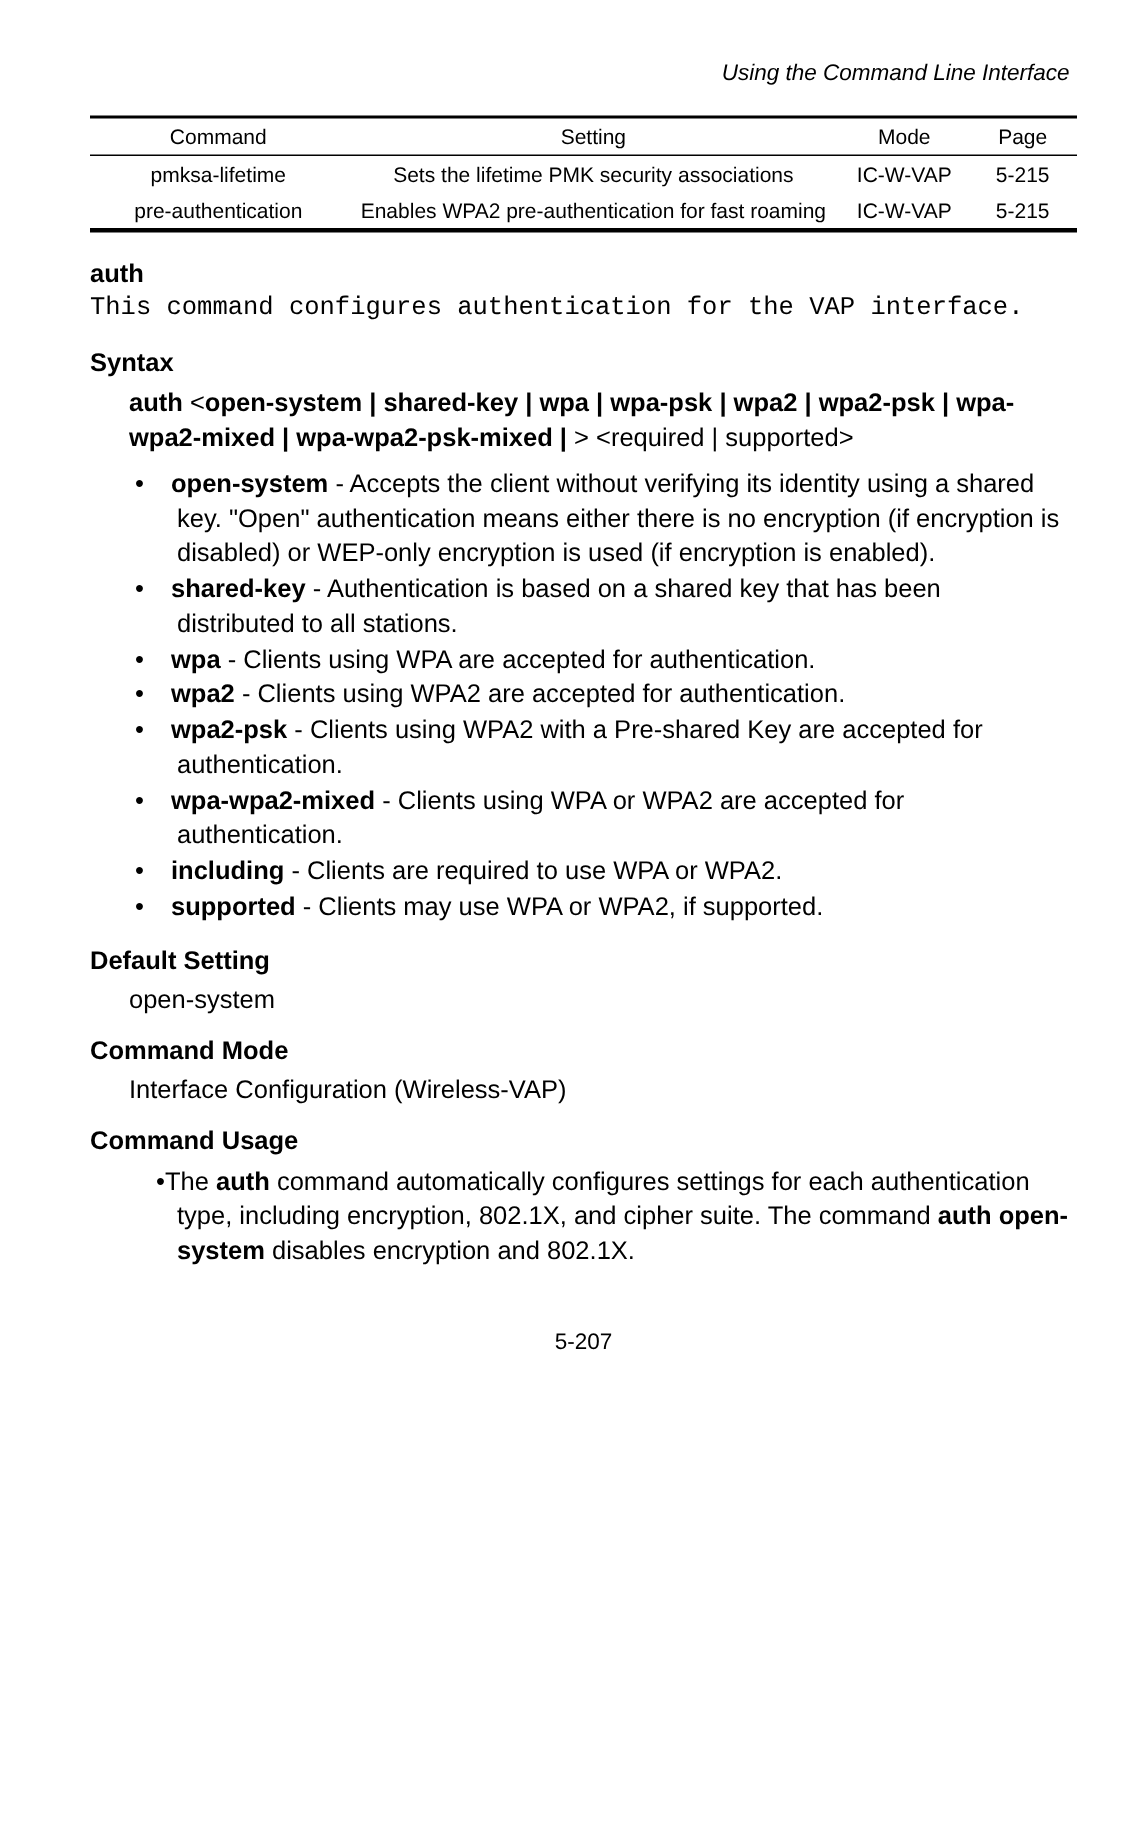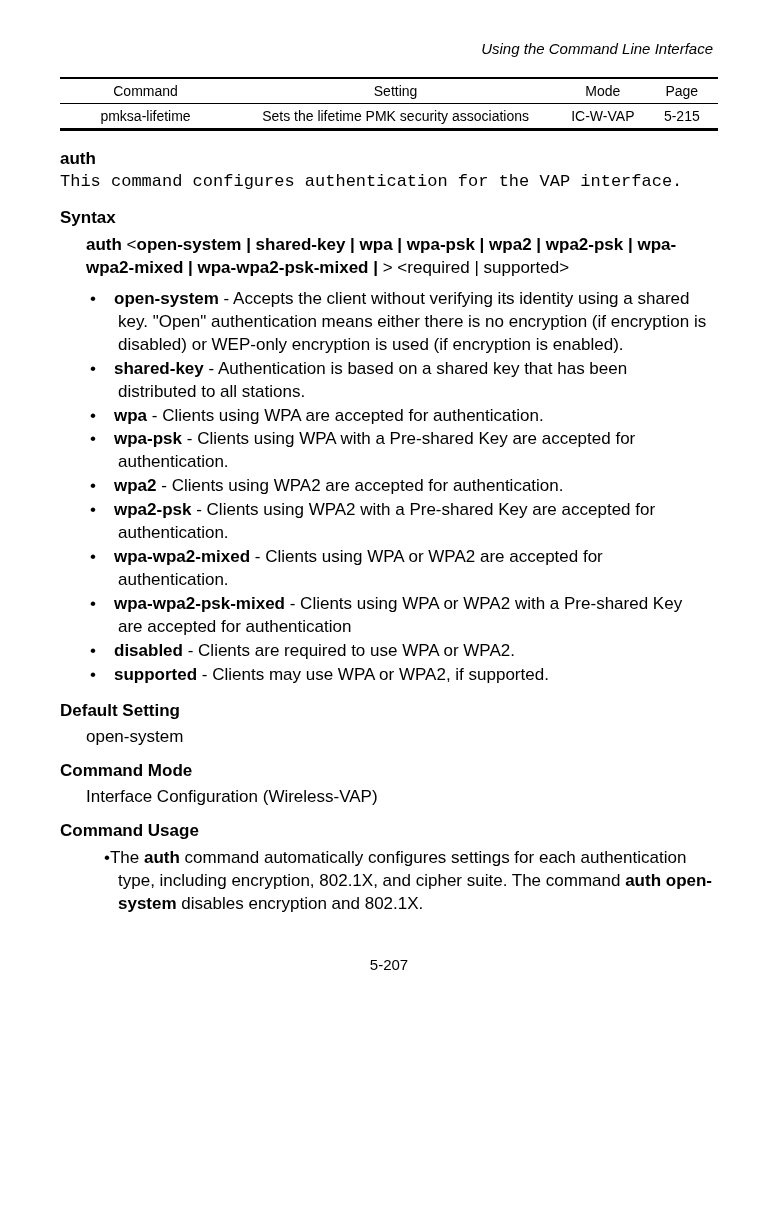--- a/index.html
+++ b/index.html
@@ -126,44 +126,48 @@
   </table>
   <div class="table-rule-thin"></div>
   <table>
     <tbody>
       <tr>
         <td class="col-command">pmksa-lifetime</td>
         <td class="col-function">Sets the lifetime PMK security associations</td>
         <td class="col-mode">IC-W-VAP</td>
         <td class="col-page">5-215</td>
       </tr>
+      <tr>
+        <td class="col-command">pre-authentication</td>
+        <td class="col-function">Enables WPA2 pre-authentication for fast roaming</td>
+        <td class="col-mode">IC-W-VAP</td>
+        <td class="col-page">5-215</td>
+      </tr>
     </tbody>
   </table>
   <div class="table-rule-bottom"></div>
 </div>
 
 <p class="section-heading">auth</p>
 <p class="body-text">This command configures authentication for the VAP interface.</p>
 
 <p class="bold-heading">Syntax</p>
 
 <div class="syntax-block">
   <b>auth</b><span> &lt;</span><b>open-system | shared-key | wpa | wpa-psk | wpa2 | wpa2-psk | wpa-wpa2-mixed | wpa-wpa2-psk-mixed | </b><span>&gt;</span><span> &lt;required | supported&gt;</span>
 </div>
 
 <ul class="definition-list">
   <li><span class="bullet">•</span><b>open-system</b><span> - Accepts the client without verifying its identity using a shared key. "Open" authentication means either there is no encryption (if encryption is disabled) or WEP-only encryption is used (if encryption is enabled).</span></li>
   <li><span class="bullet">•</span><b>shared-key</b><span> - Authentication is based on a shared key that has been distributed to all stations.</span></li>
   <li><span class="bullet">•</span><b>wpa</b><span> - Clients using WPA are accepted for authentication.</span></li>
-  <li><span class="bullet">•</span><b>wpa-psk</b><span> - Clients using WPA with a Pre-shared Key are accepted for authentication.</span></li>
   <li><span class="bullet">•</span><b>wpa2</b><span> - Clients using WPA2 are accepted for authentication.</span></li>
   <li><span class="bullet">•</span><b>wpa2-psk</b><span> - Clients using WPA2 with a Pre-shared Key are accepted for authentication.</span></li>
   <li><span class="bullet">•</span><b>wpa-wpa2-mixed</b><span> - Clients using WPA or WPA2 are accepted for authentication.</span></li>
-  <li><span class="bullet">•</span><b>wpa-wpa2-psk-mixed</b><span> - Clients using WPA or WPA2 with a Pre-shared Key are accepted for authentication</span></li>
-  <li><span class="bullet">•</span><b>disabled</b><span> - Clients are required to use WPA or WPA2.</span></li>
+  <li><span class="bullet">•</span><b>including</b><span> - Clients are required to use WPA or WPA2.</span></li>
   <li><span class="bullet">•</span><b>supported</b><span> - Clients may use WPA or WPA2, if supported.</span></li>
 </ul>
 
 <p class="bold-heading">Default Setting</p>
 <div class="indented-value">open-system</div>
 
 <p class="bold-heading">Command Mode</p>
 <div class="indented-value">Interface Configuration (Wireless-VAP)</div>
 
 <p class="bold-heading">Command Usage</p>

